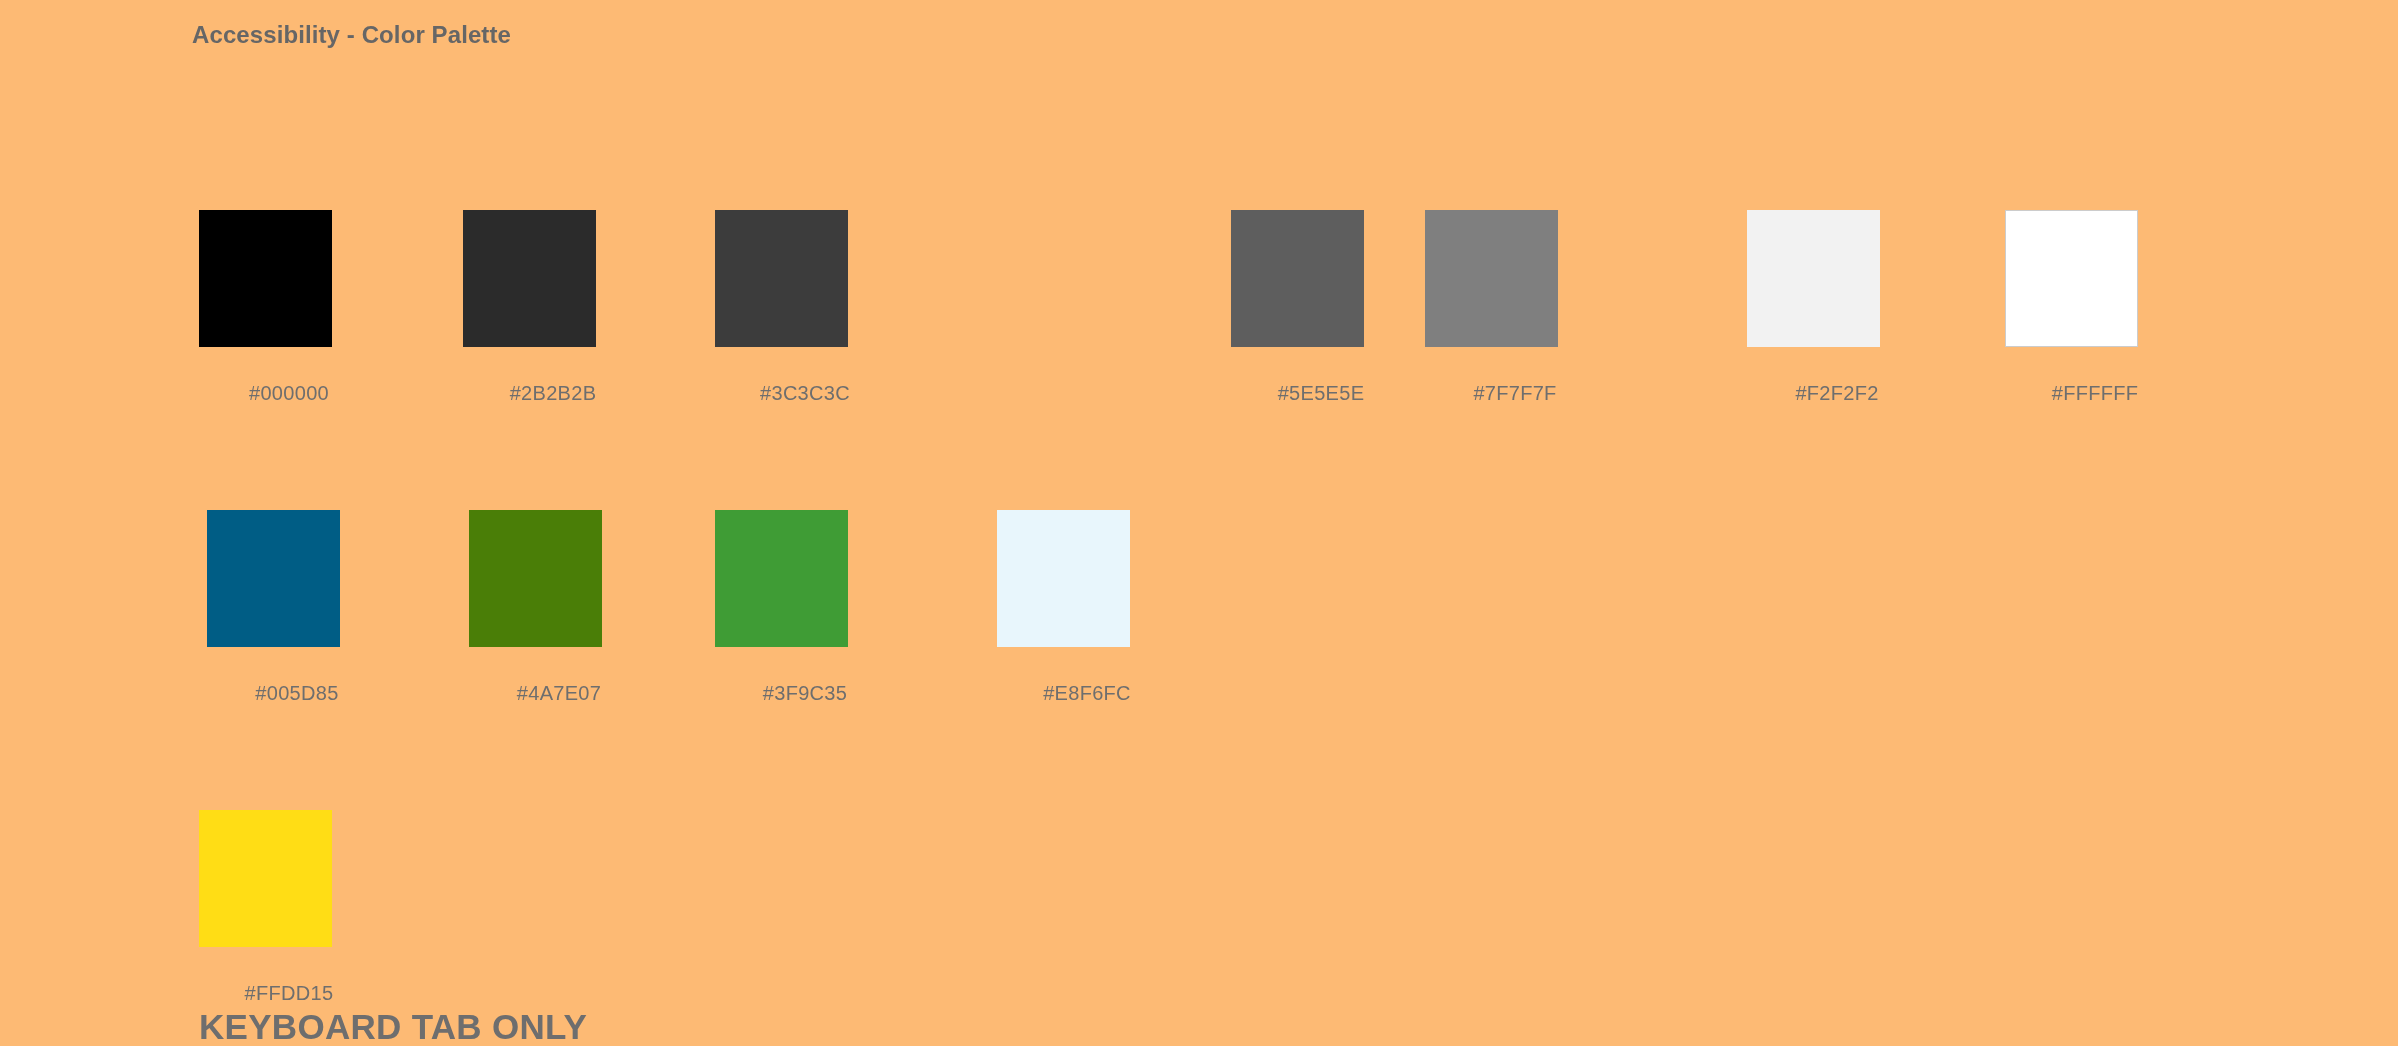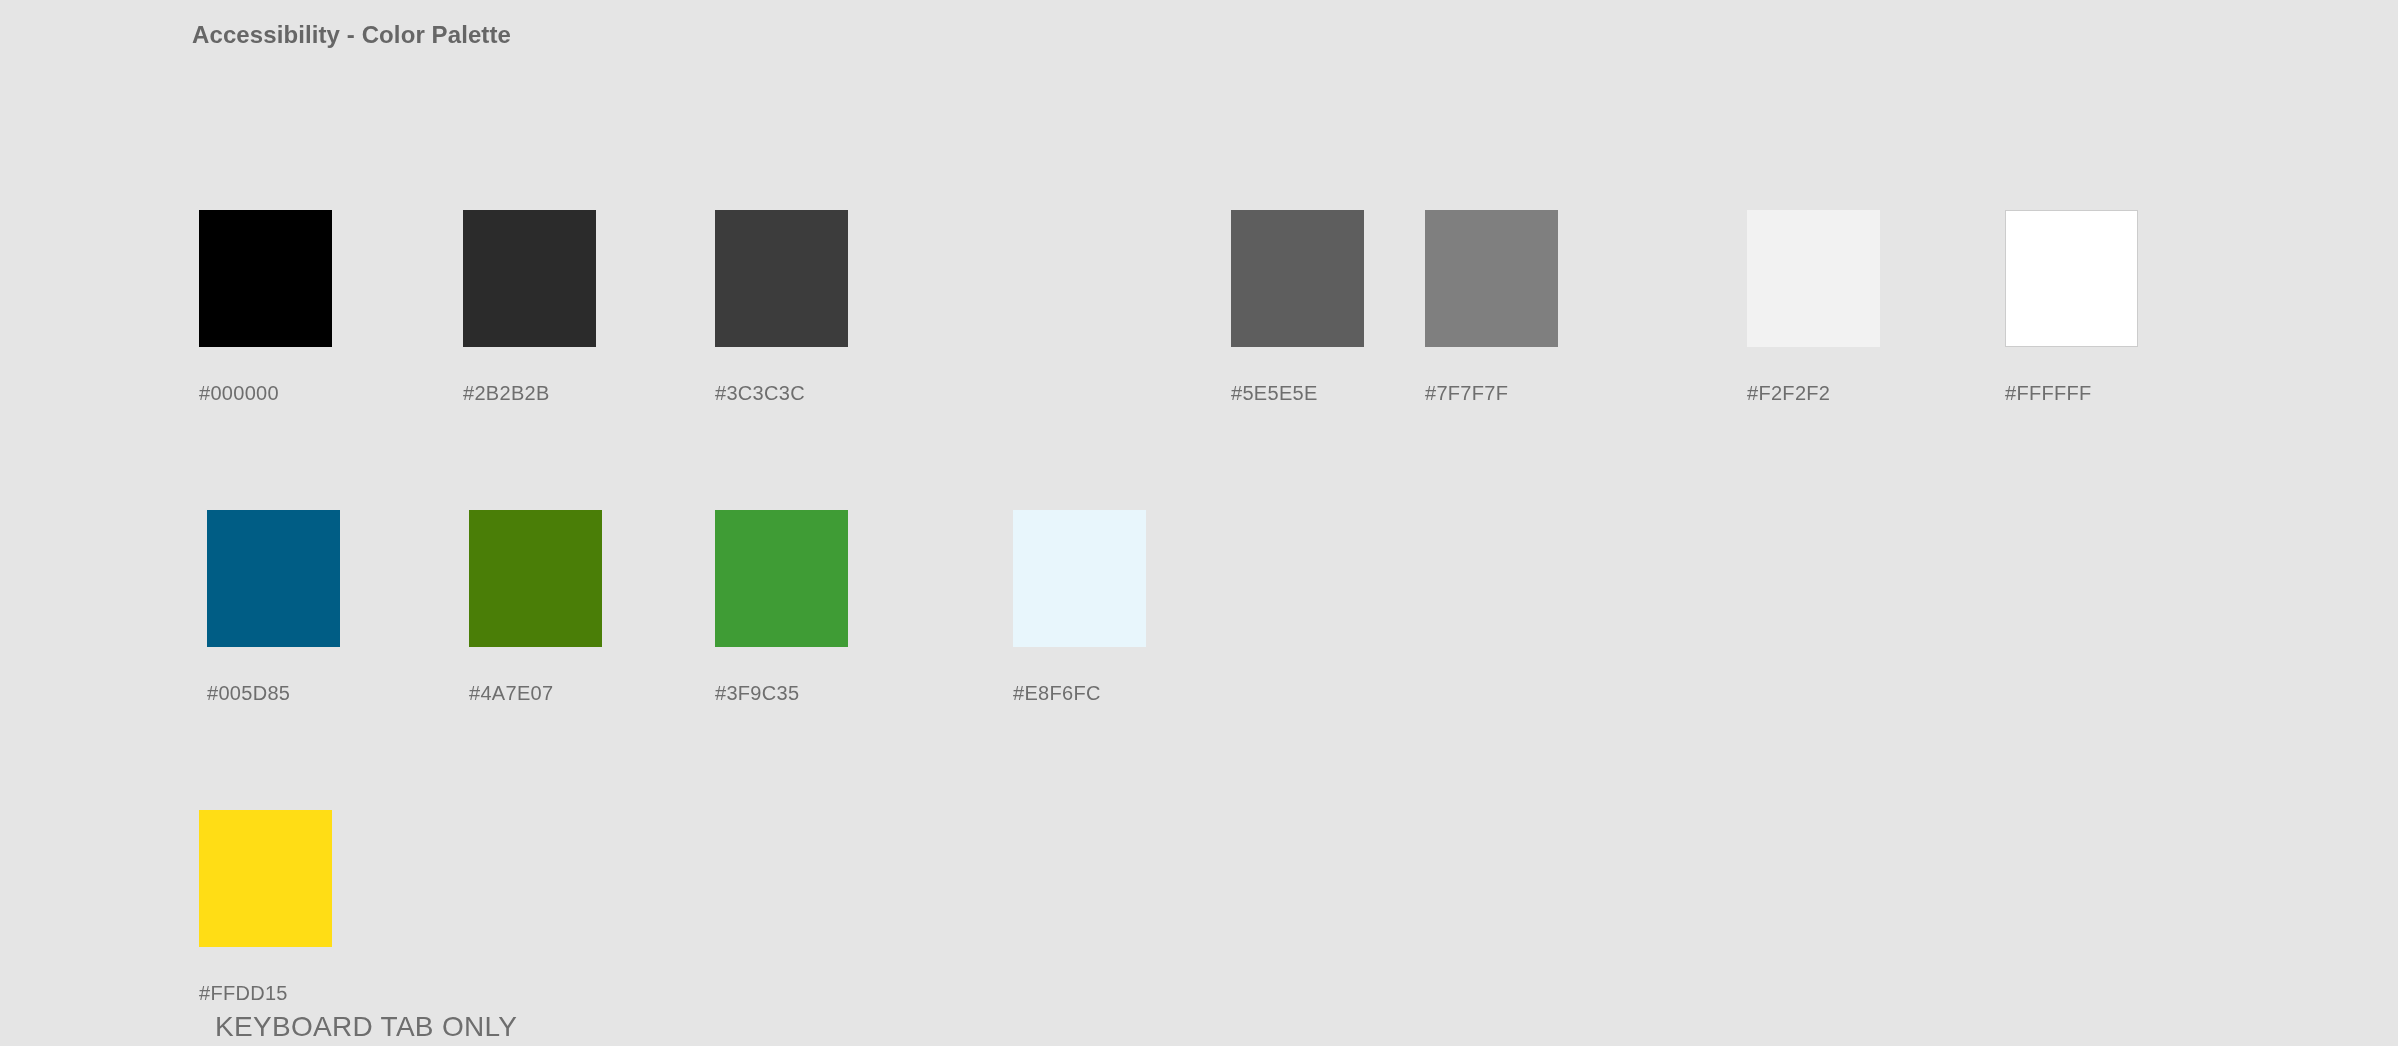--- a/index.html
+++ b/index.html
@@ -70,33 +70,32 @@
     margin-top: 30px;
     font-size: 20px;
     font-weight: 400;
     color: #6e6e6e;
     line-height: 33px;
     white-space: nowrap;
     letter-spacing: 0.3px;
   }
 
   .swatch-note {
-    font-size: 28px;
-    font-weight: 400;
+    font-size: 35px;
+    font-weight: 700;
     color: #6e6e6e;
     line-height: 33px;
     white-space: nowrap;
     letter-spacing: 0.3px;
-    margin-left: 16px;
   }
 </style>
 </head>
 <body>
 
-<div id="page" style="background: #e5e5e5;">
+<div id="page" style="background: #fdba74; text-align: center;">
 
   <div id="palette-title" style="color: rgb(102, 102, 102);">Accessibility - Color Palette</div>
 
   <div id="swatch-grid">
       <div class="swatch-row">
         <div class="swatch-cell" style="left: 0px;">
           <div class="swatch-chip" title="#000000" style="background: rgb(0, 0, 0);"></div>
           <div class="swatch-caption" style="color: rgb(110, 110, 110);">#000000</div>
         </div>
         <div class="swatch-cell" style="left: 258px; margin-left: 6px;">
@@ -130,21 +129,21 @@
           <div class="swatch-caption" style="color: rgb(110, 110, 110);">#005D85</div>
         </div>
         <div class="swatch-cell" style="left: 270px;">
           <div class="swatch-chip" title="#4A7E07" style="background: rgb(74, 126, 7);"></div>
           <div class="swatch-caption" style="color: rgb(110, 110, 110);">#4A7E07</div>
         </div>
         <div class="swatch-cell" style="left: 516px;">
           <div class="swatch-chip" title="#3F9C35" style="background: rgb(63, 156, 53);"></div>
           <div class="swatch-caption" style="color: rgb(110, 110, 110);">#3F9C35</div>
         </div>
-        <div class="swatch-cell" style="left: 774px; padding-left: 40px;">
+        <div class="swatch-cell" style="left: 758px; padding-left: 40px;">
           <div class="swatch-chip" title="#E8F6FC" style="background: rgb(232, 246, 252);"></div>
           <div class="swatch-caption" style="color: rgb(110, 110, 110);">#E8F6FC</div>
         </div>
       </div>
       <div class="swatch-row">
         <div class="swatch-cell" style="left: 0px;">
           <div class="swatch-chip" title="#FFDD15" style="background: rgb(255, 221, 21);"></div>
           <div class="swatch-caption" style="color: rgb(110, 110, 110);">#FFDD15</div>
           <div class="swatch-note" style="color: rgb(110, 110, 110);">KEYBOARD TAB ONLY</div>
         </div>

